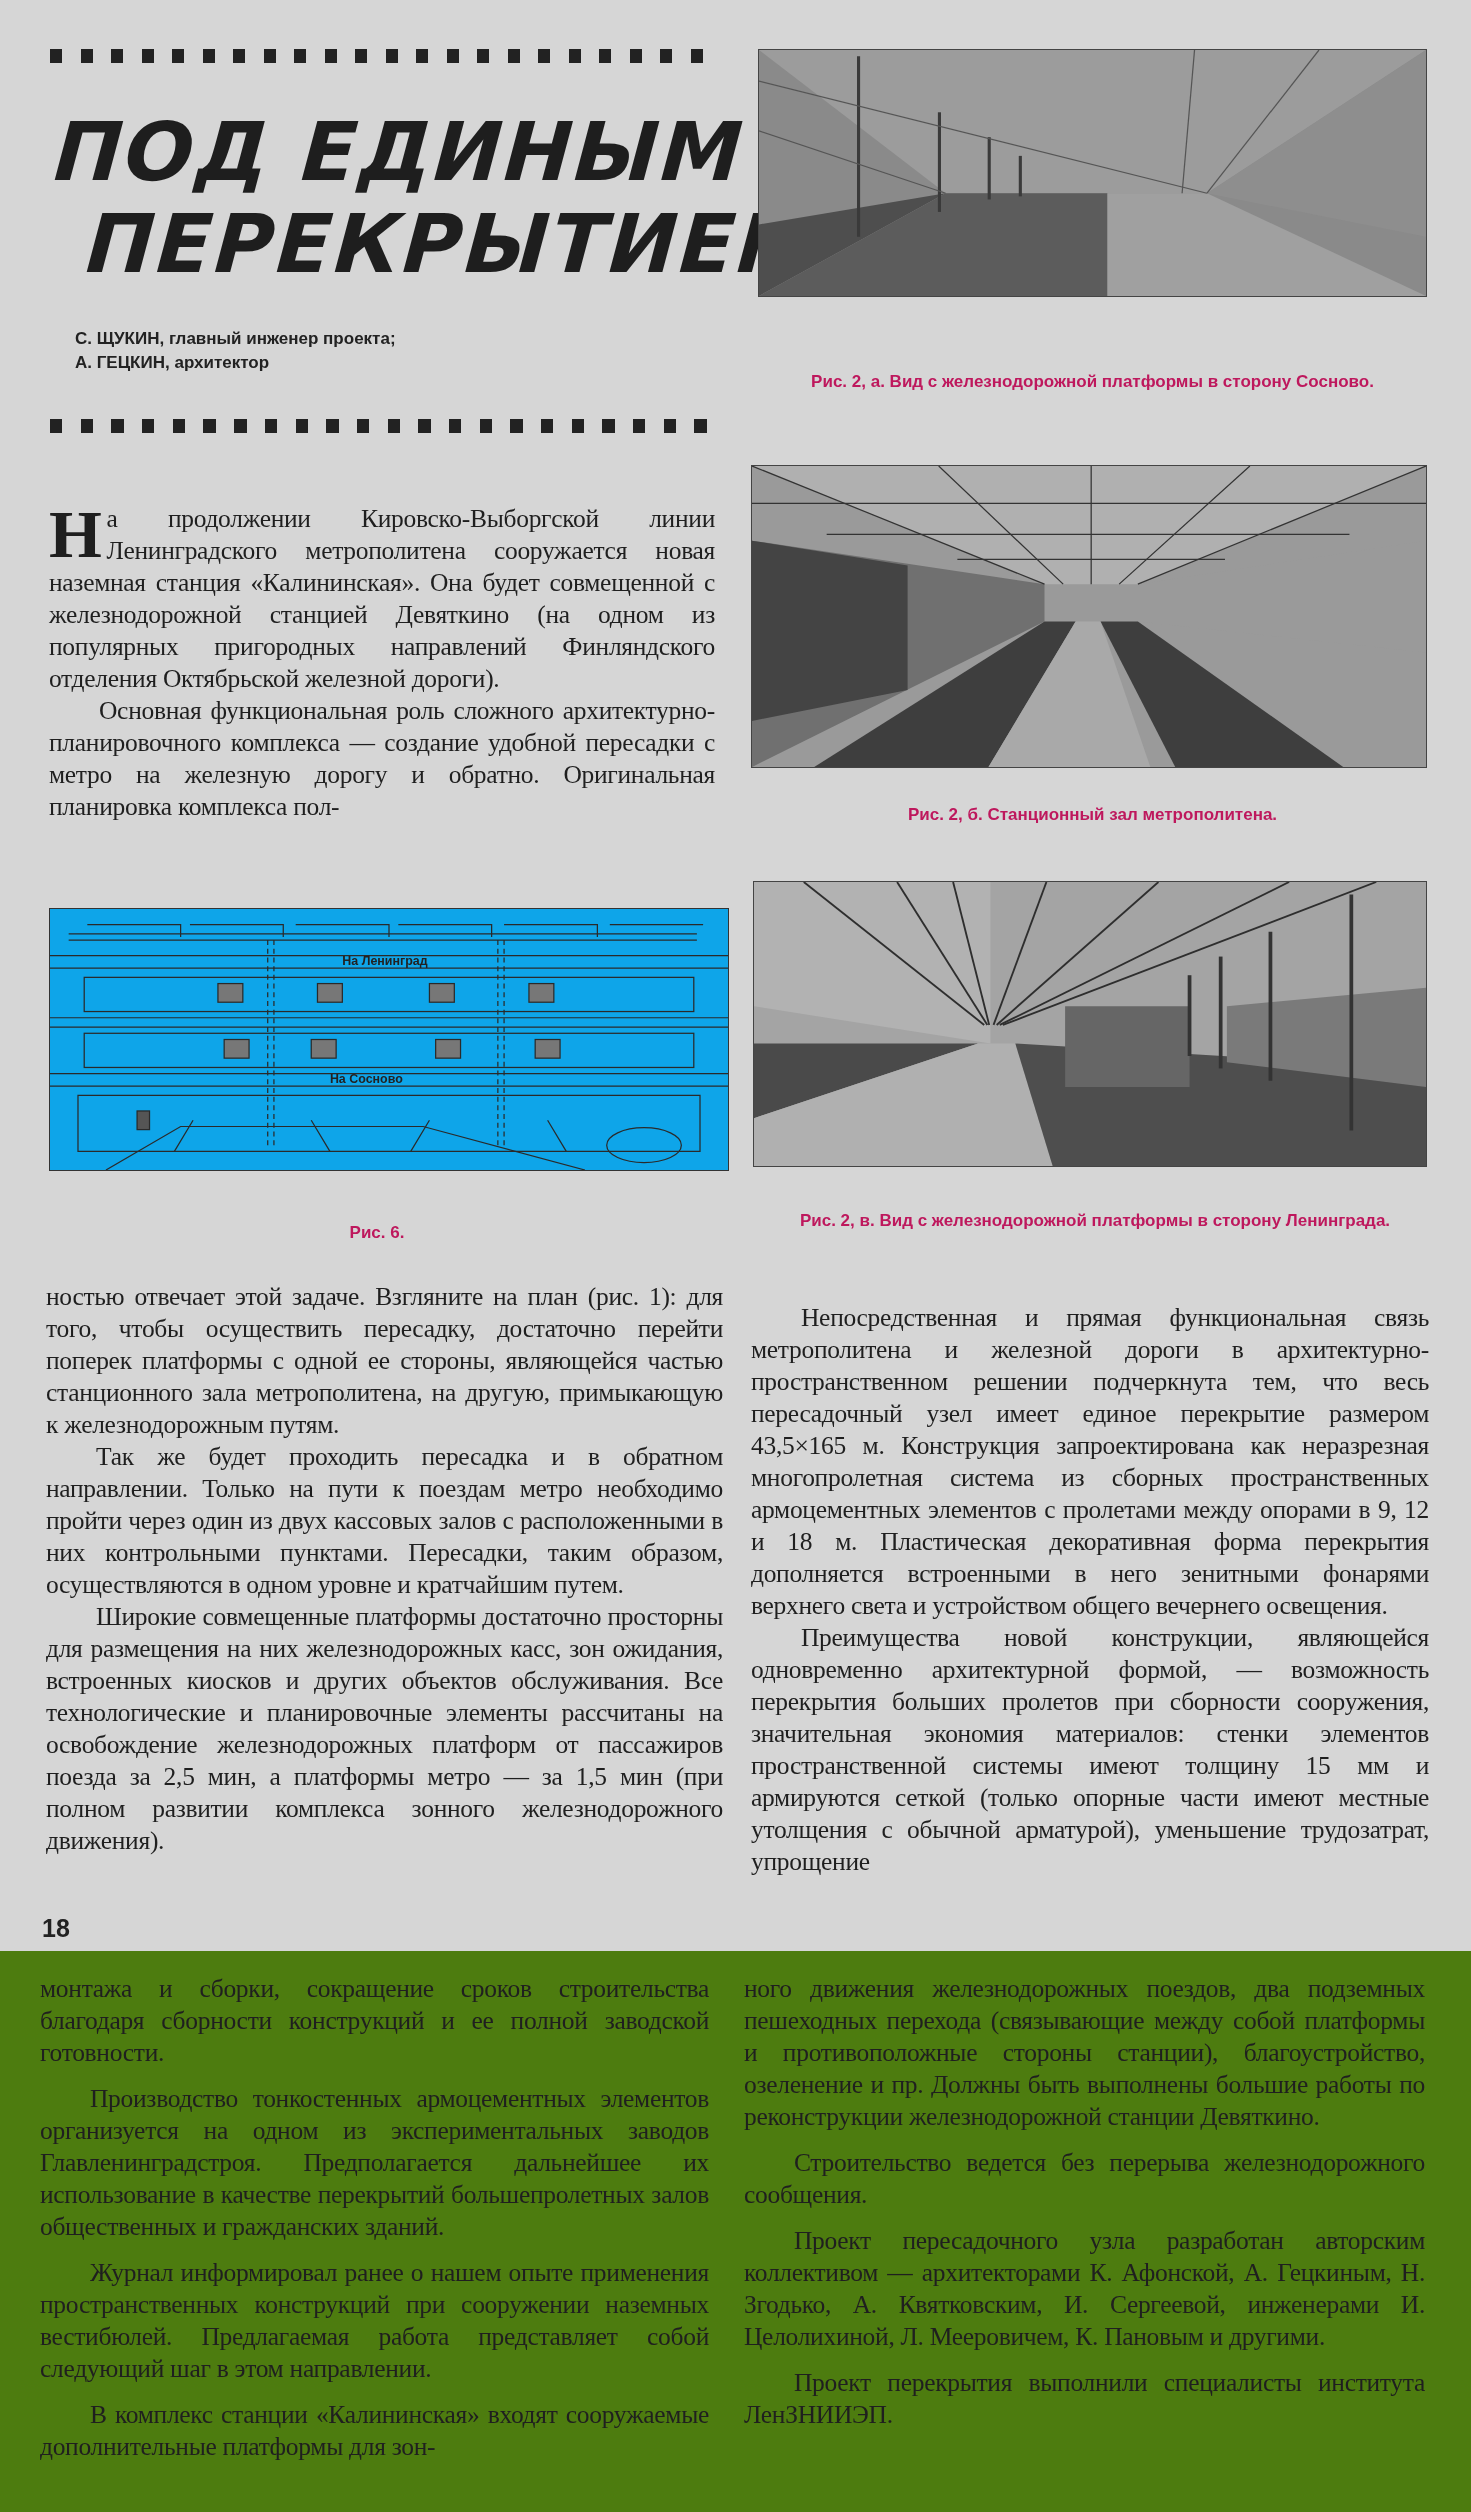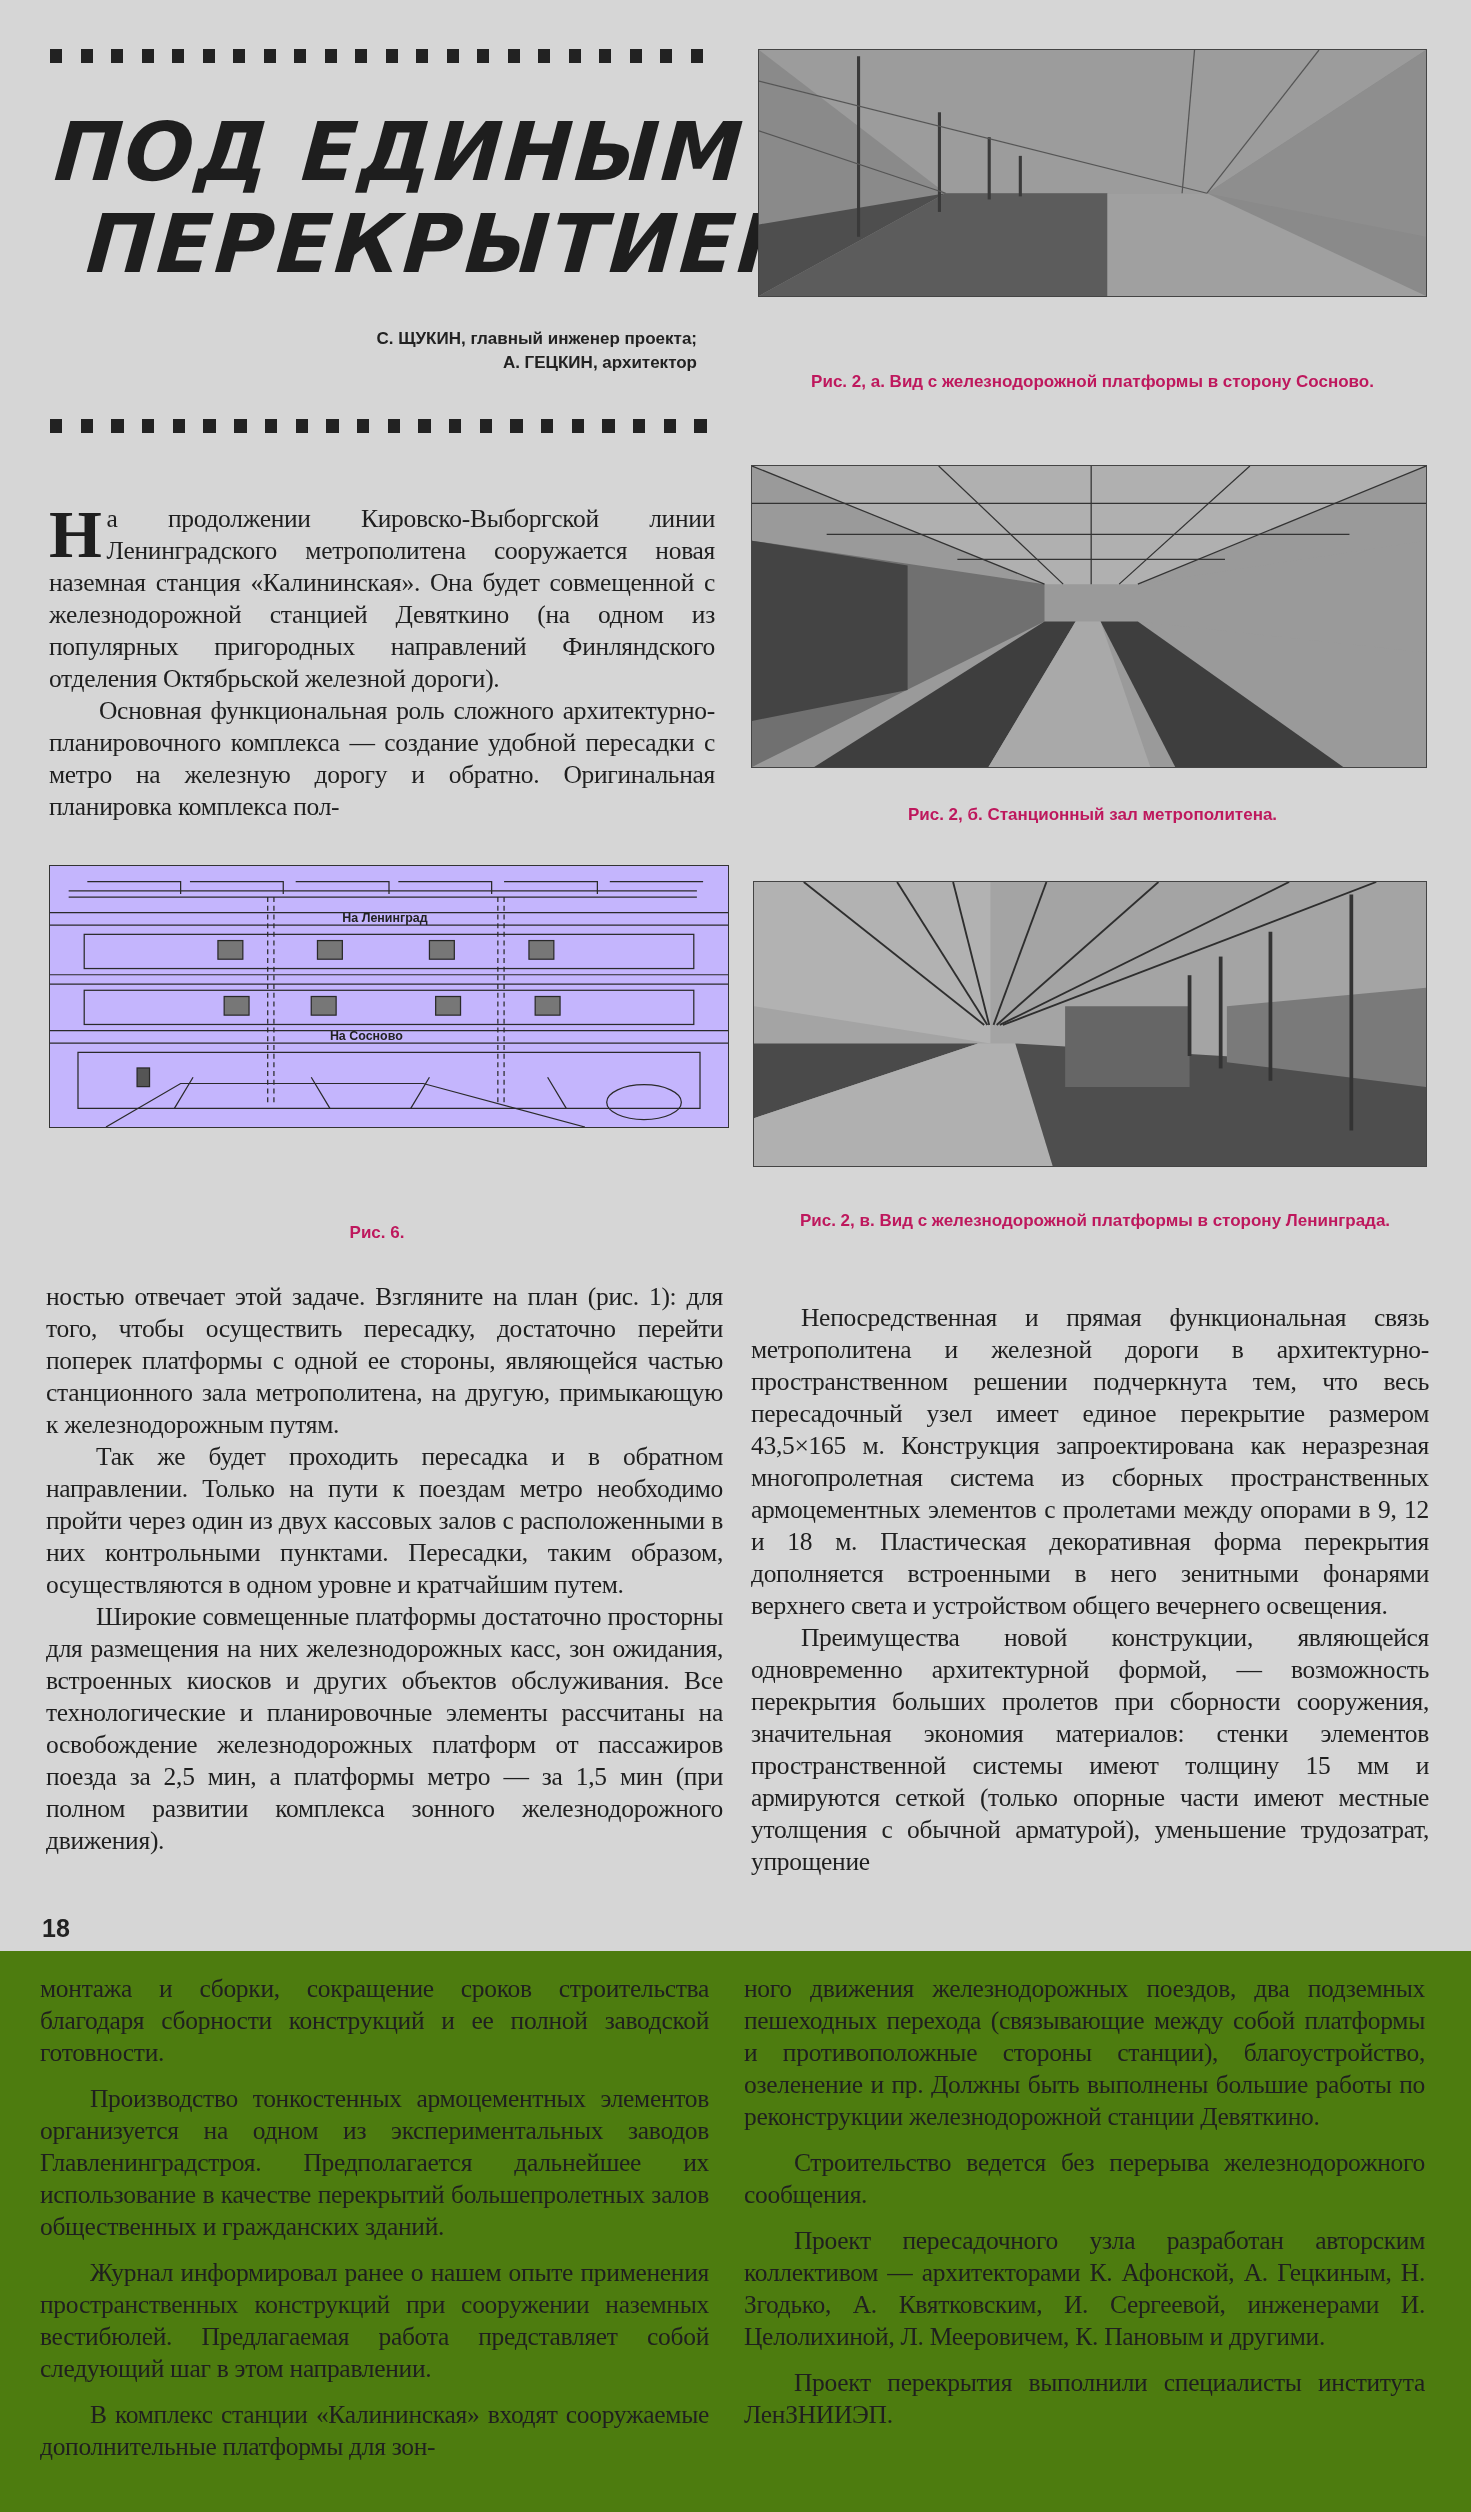--- a/index.html
+++ b/index.html
@@ -5,35 +5,35 @@
   html, body { margin:0; padding:0; }
   body { width:1471px; height:2512px; background:#d9d9d9; position:relative; overflow:hidden;
          font-family:"Liberation Serif","DejaVu Serif",serif; color:#222; }
   .page1 { position:absolute; left:0; top:0; width:1471px; height:1951px; background:#d6d6d6; }
   .page2 { position:absolute; left:0; top:1951px; width:1471px; height:561px; background:#4d7c0f; }
   .divider-bar { position:absolute; height:13.7px; display:flex; justify-content:space-between; }
   .divider-bar span { display:block; width:12.4px; height:13.7px; background:#222; }
   .title { position:absolute; left:53px; font-family:"DejaVu Sans","Liberation Sans",sans-serif;
            font-weight:bold; font-style:italic; color:#1e1e1e; font-size:80px; letter-spacing:2.5px;
            transform:skewX(-4deg); line-height:1; }
-  .byline { position:absolute; left:75px; width:622px; text-align:right;
+  .byline { position:absolute; left:75px; width:622px; text-align:left;
             font-family:"Liberation Sans","DejaVu Sans",sans-serif; font-weight:bold; font-size:17px; line-height:1.4; }
   .byline .role { font-weight:bold; }
   .col { position:absolute; font-size:25.5px; line-height:32px; text-align:justify; color:#1f1f1f;
          font-family:"Liberation Serif","DejaVu Serif",serif; letter-spacing:-0.3px; }
   .col p { margin:0; text-indent:50px; }
   .col p.noindent { text-indent:0; }
   .col p.gap { margin-top:14px; }
   .dropcap { float:left; font-size:68px; line-height:55px; font-weight:bold; margin:3.7px 5px 0 0;
              font-family:"Liberation Serif",serif; }
   .figure { position:absolute; background:#6e6e6e; overflow:hidden; border:0.6px solid #444; }
   .figure svg { display:block; width:100%; height:100%; }
   .caption { position:absolute; text-align:center; font-family:"Liberation Sans","DejaVu Sans",sans-serif;
              font-weight:bold; font-size:17px; line-height:24px; color:#be185d; }
-  .plan { position:absolute; left:49px; top:865px; width:678px; height:261px; border:1.9px solid #333; background:#c4b5fd; }
+  .plan { position:absolute; left:49px; top:908px; width:678px; height:261px; border:1.9px solid #333; background:#0ea5e9; }
   .plan svg { width:100%; height:100%; display:block; }
   .plan-label { font-family:"Liberation Sans",sans-serif; font-size:20px; font-weight:bold; fill:#222; }
   .page-number { position:absolute; left:42px; top:1914px; font-family:"Liberation Sans",sans-serif; font-weight:bold; font-size:25px; }
 </style>
 </head>
 <body>
 
 <div class="page1">
 
   <div class="divider-bar" style="left:50px; top:49px; width:653px;">

